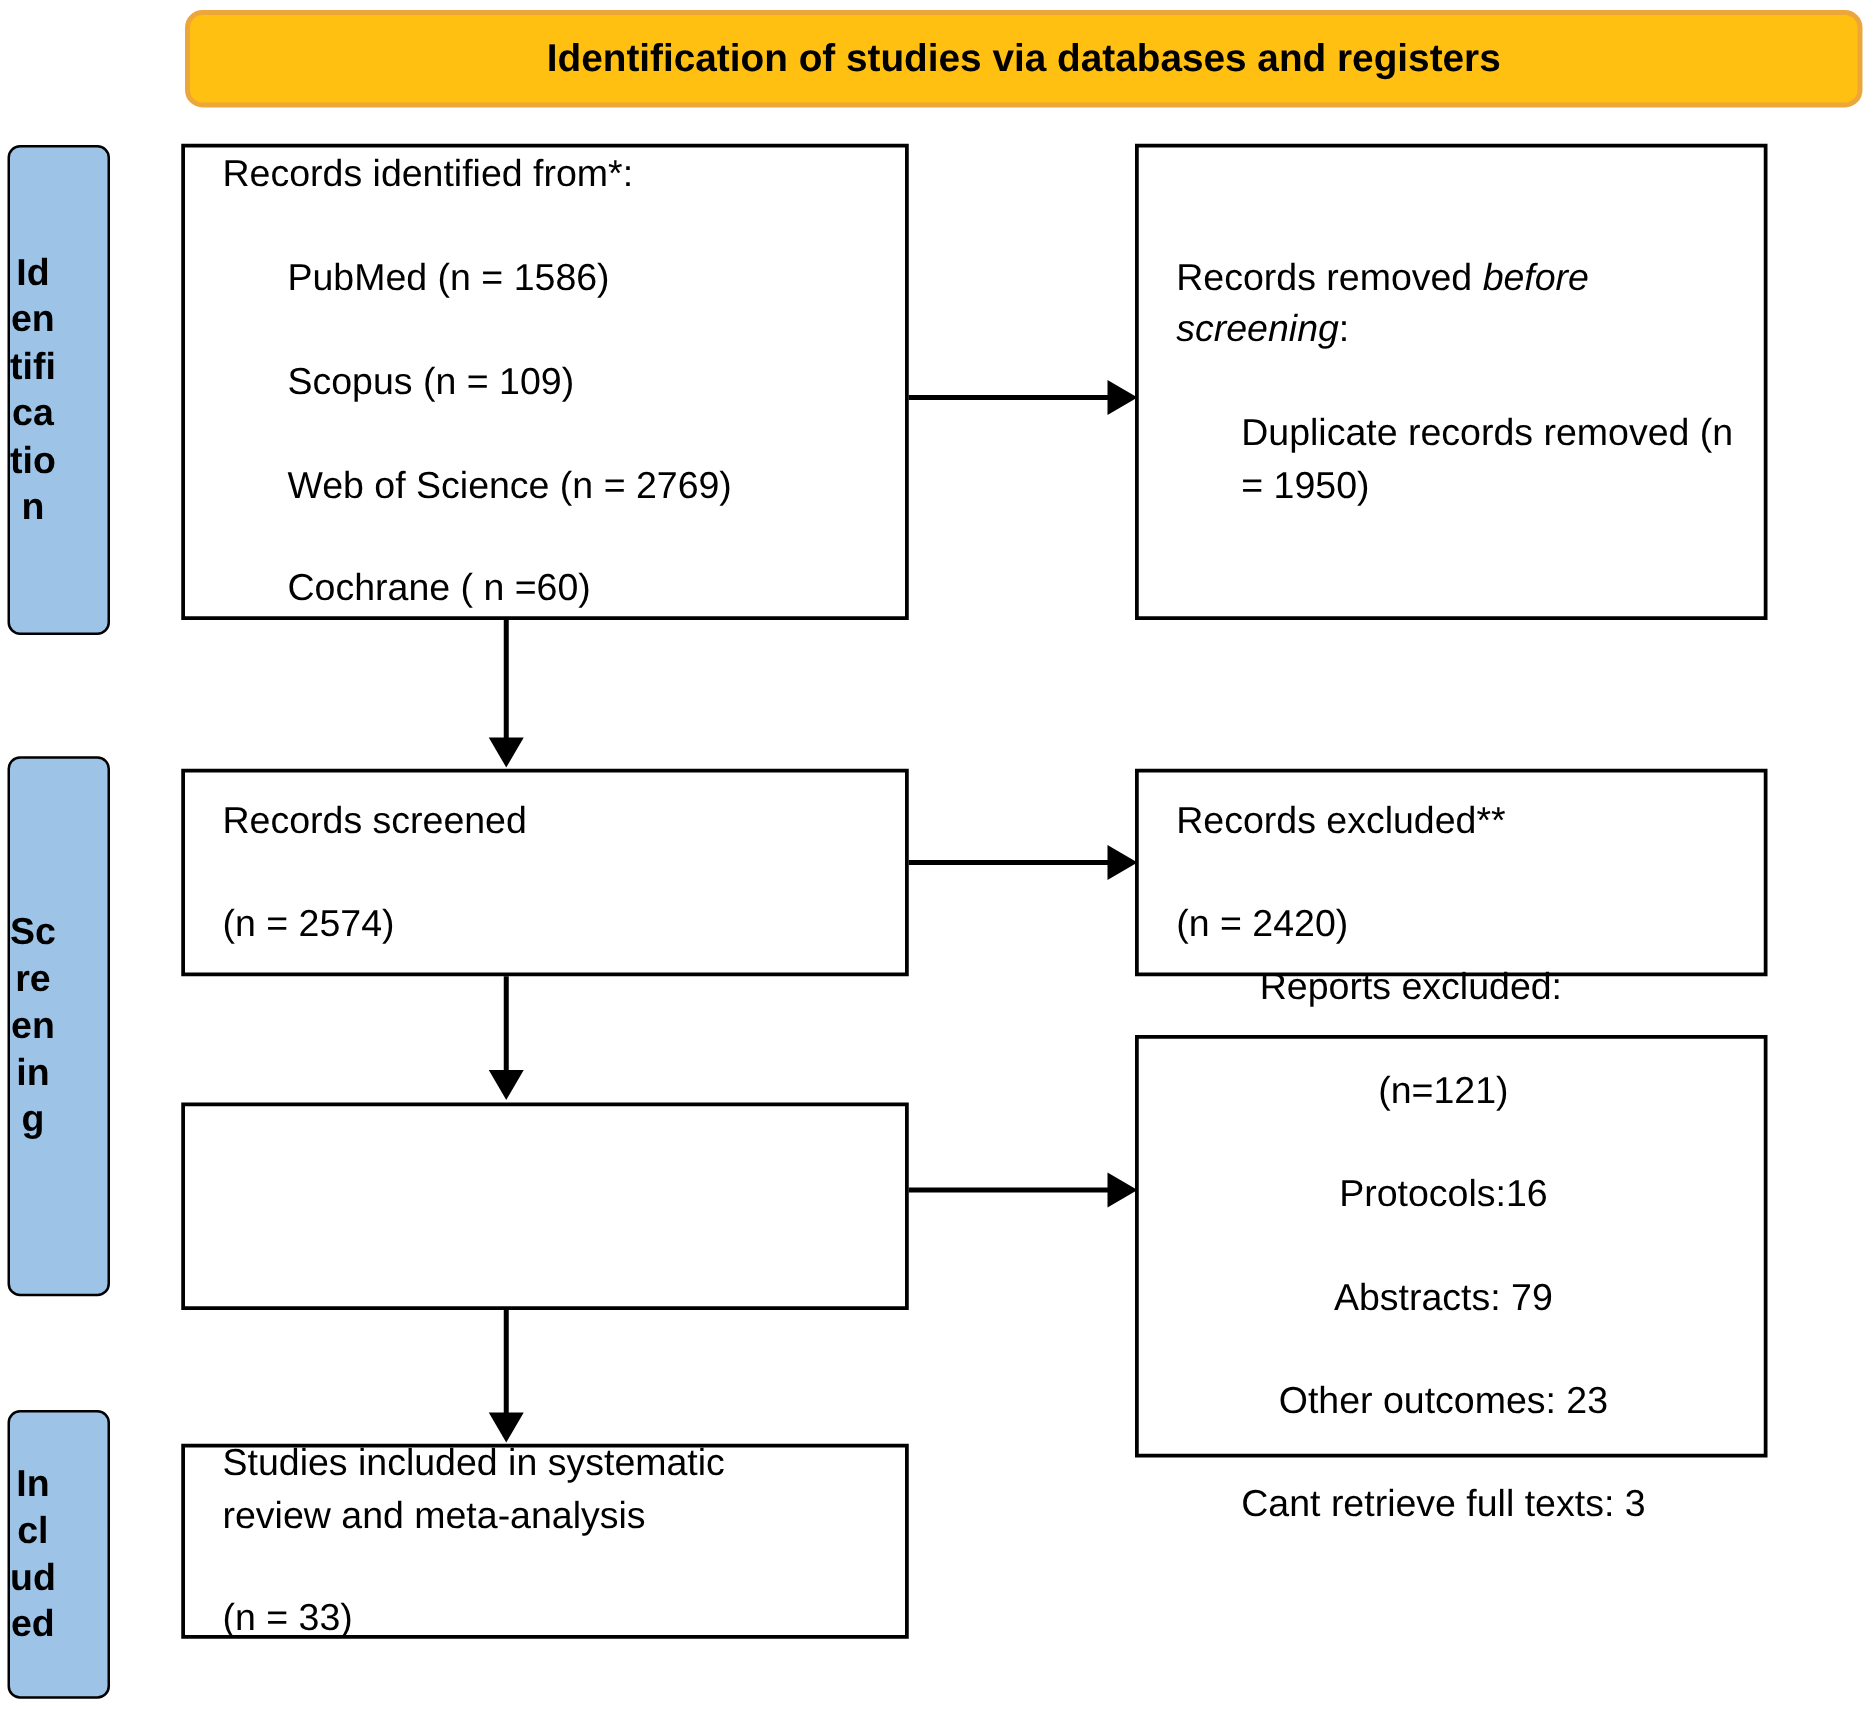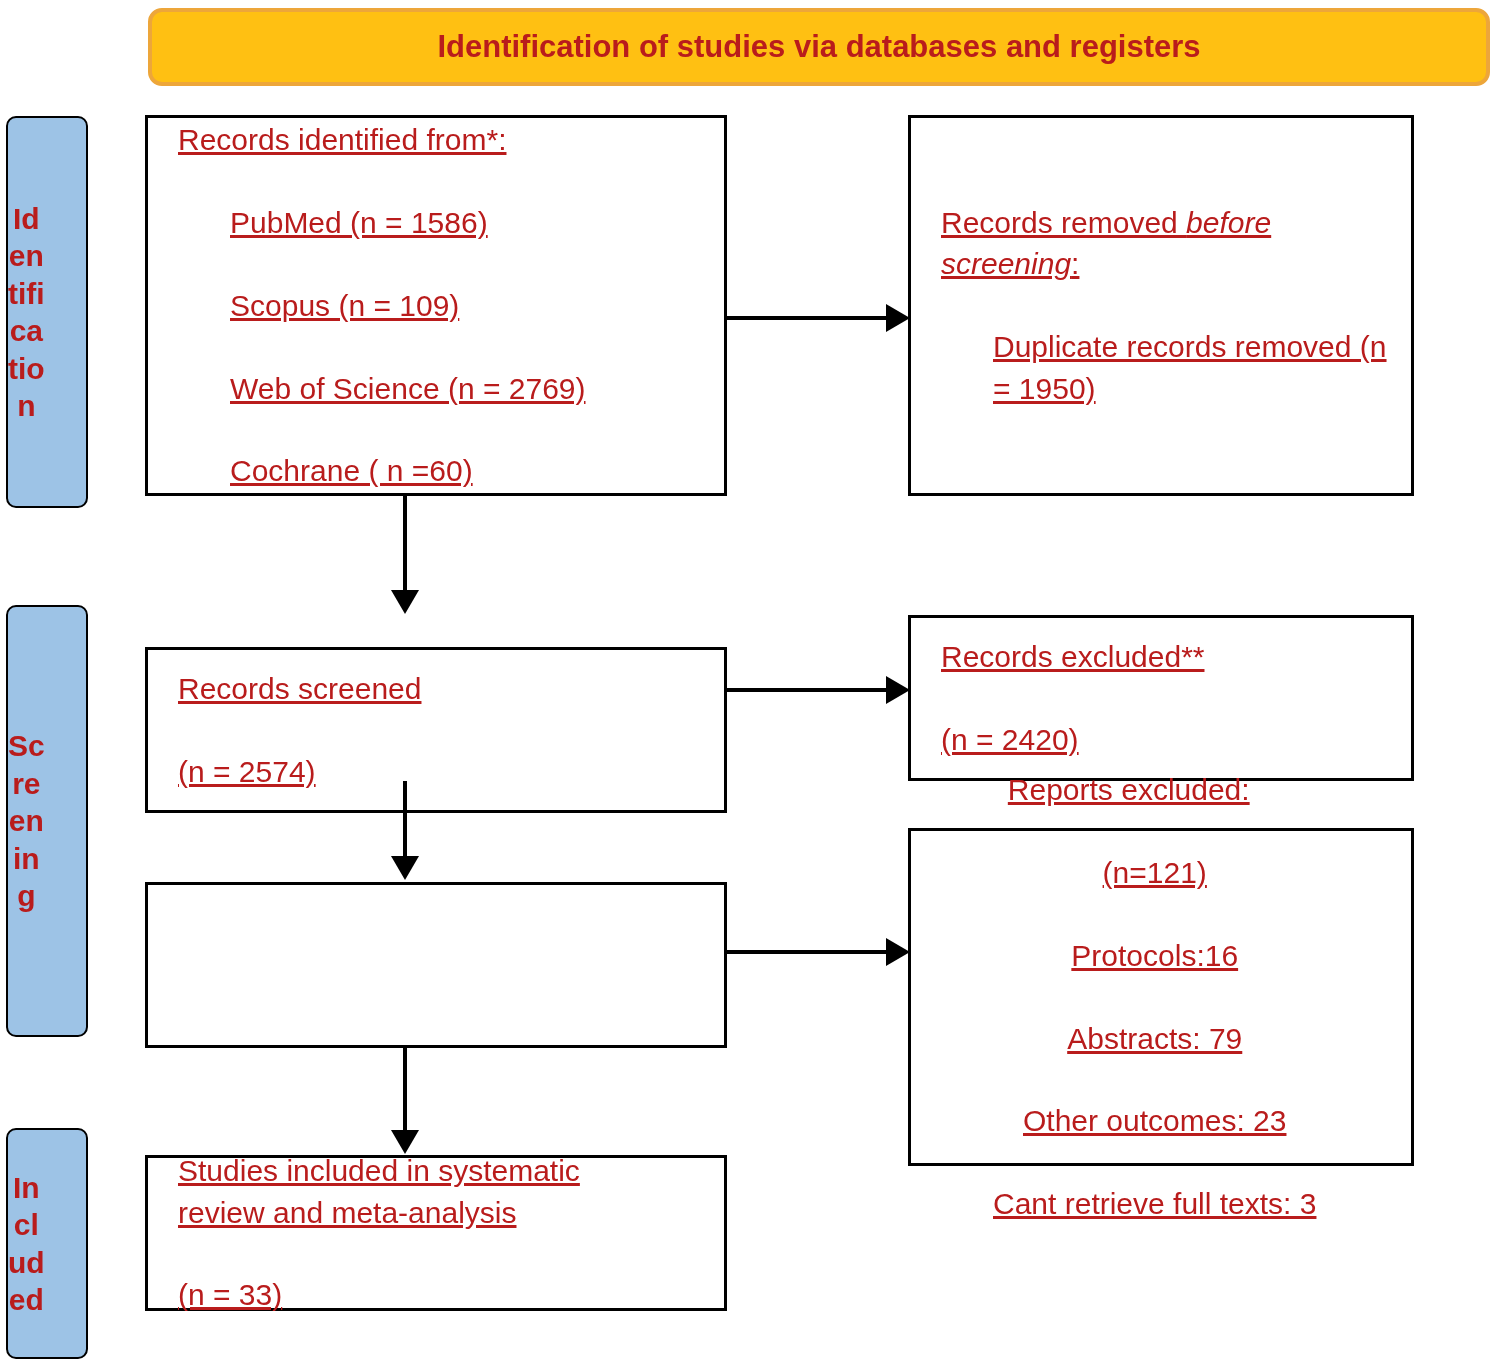--- a/index.html
+++ b/index.html
@@ -2,21 +2,21 @@
 <html><head>
 <meta charset="utf-8">
 <style>
   html, body { margin: 0; padding: 0; background: #ffffff; }
   .page {
     position: relative;
     width: 1500px;
     height: 1367px;
     background: #ffffff;
     font-family: "Liberation Sans", "DejaVu Sans", sans-serif;
-    color: #b91c1c;
+    color: #000000;
     font-size: 30px;
     line-height: 1.38;
   }
 
   
   .banner {
     position: absolute;
     left: 148px; top: 8px;
     width: 1342px; height: 78px;
     background: #FFC012;
@@ -50,27 +50,27 @@
   .stage-included       { top: 1128px; height: 231px; }
 
   
   .box {
     position: absolute;
     background: #ffffff;
     border: 3px solid #000000;
     box-sizing: border-box;
     display: flex; align-items: center;
   }
-  .box-content { padding: 10px 20px 10px 30px; white-space: pre-line; text-decoration: underline; }
+  .box-content { padding: 10px 20px 10px 30px; white-space: pre-line; }
   .indent { padding-left: 52px; }
   .col-left  { left: 145px; width: 582px; }
   .col-right { left: 908px; width: 506px; }
   .box-identified       { top: 115px;  height: 381px; }
   .box-removed          { top: 115px;  height: 381px; }
-  .box-screened         { top: 615px;  height: 166px; margin-top: 32px; }
+  .box-screened         { top: 615px;  height: 166px; }
   .box-excluded         { top: 615px;  height: 166px; }
   .box-assessed         { top: 882px;  height: 166px; }
   .box-reports-excluded { top: 828px;  height: 338px; text-align: center; }
   .box-included-final   { top: 1155px; height: 156px; }
 
   
   .arrow { position: absolute; }
   .arrow-h { height: 28px; }
   .arrow-h .shaft {
     position: absolute; left: 0; right: 18px; top: 50%;

